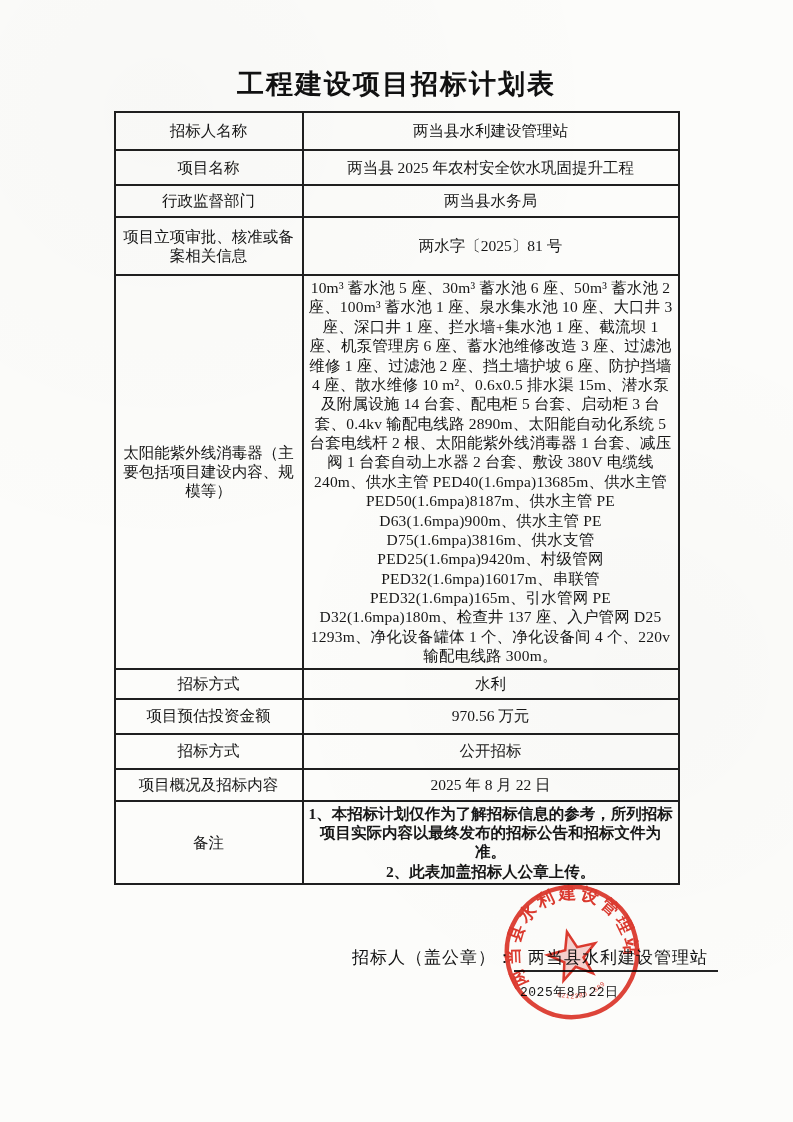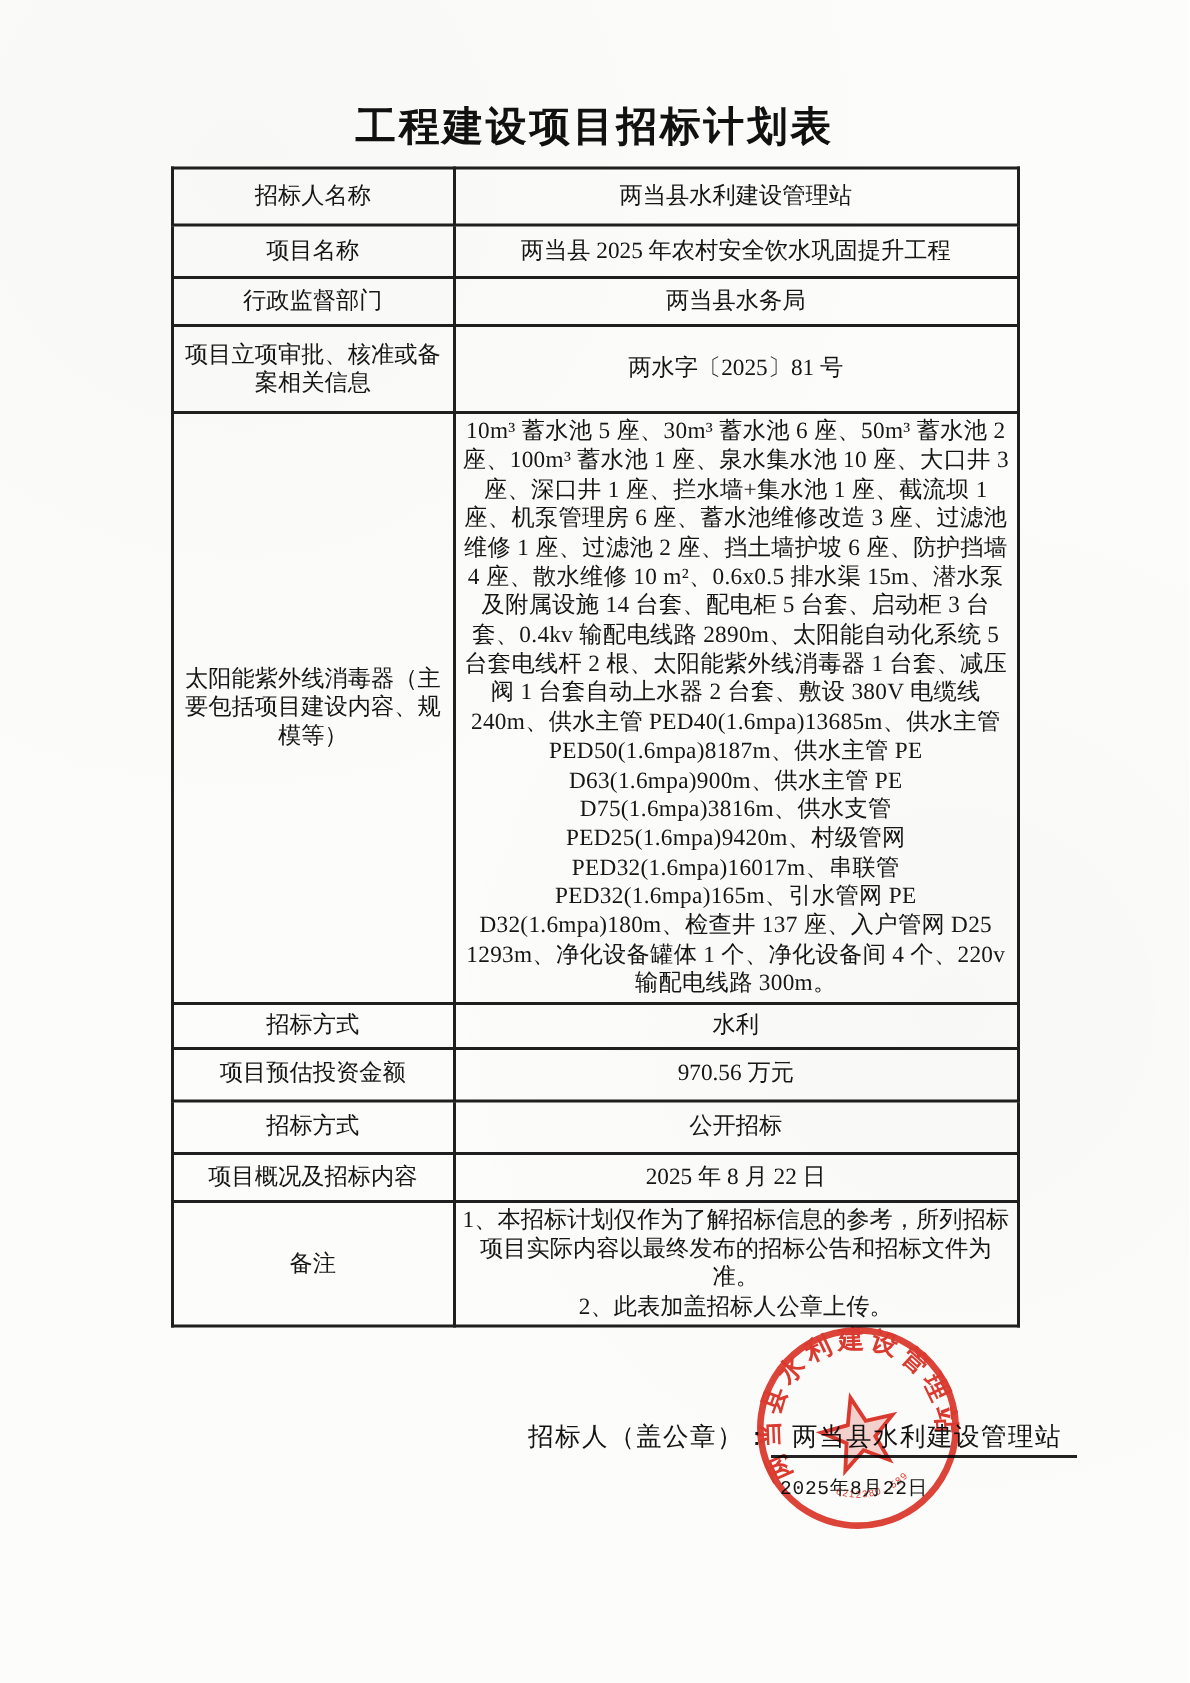--- a/index.html
+++ b/index.html
@@ -57,20 +57,21 @@
     letter-spacing:0.2px;
   }
   td.remark{
     text-align:left;
     vertical-align:top;
     padding:5px 6px 6px 8px;
     white-space:pre-line;
     font-size:15.6px;
     line-height:21px;
     height:76px;
+    font-weight:bold;
   }
   .sig-block{
     position:absolute;
     left:352px;
     top:920px;
     font-size:17px;
     z-index:2;
     white-space:nowrap;
   }
   .sig-row{display:flex;align-items:baseline;margin-top:26px;}

